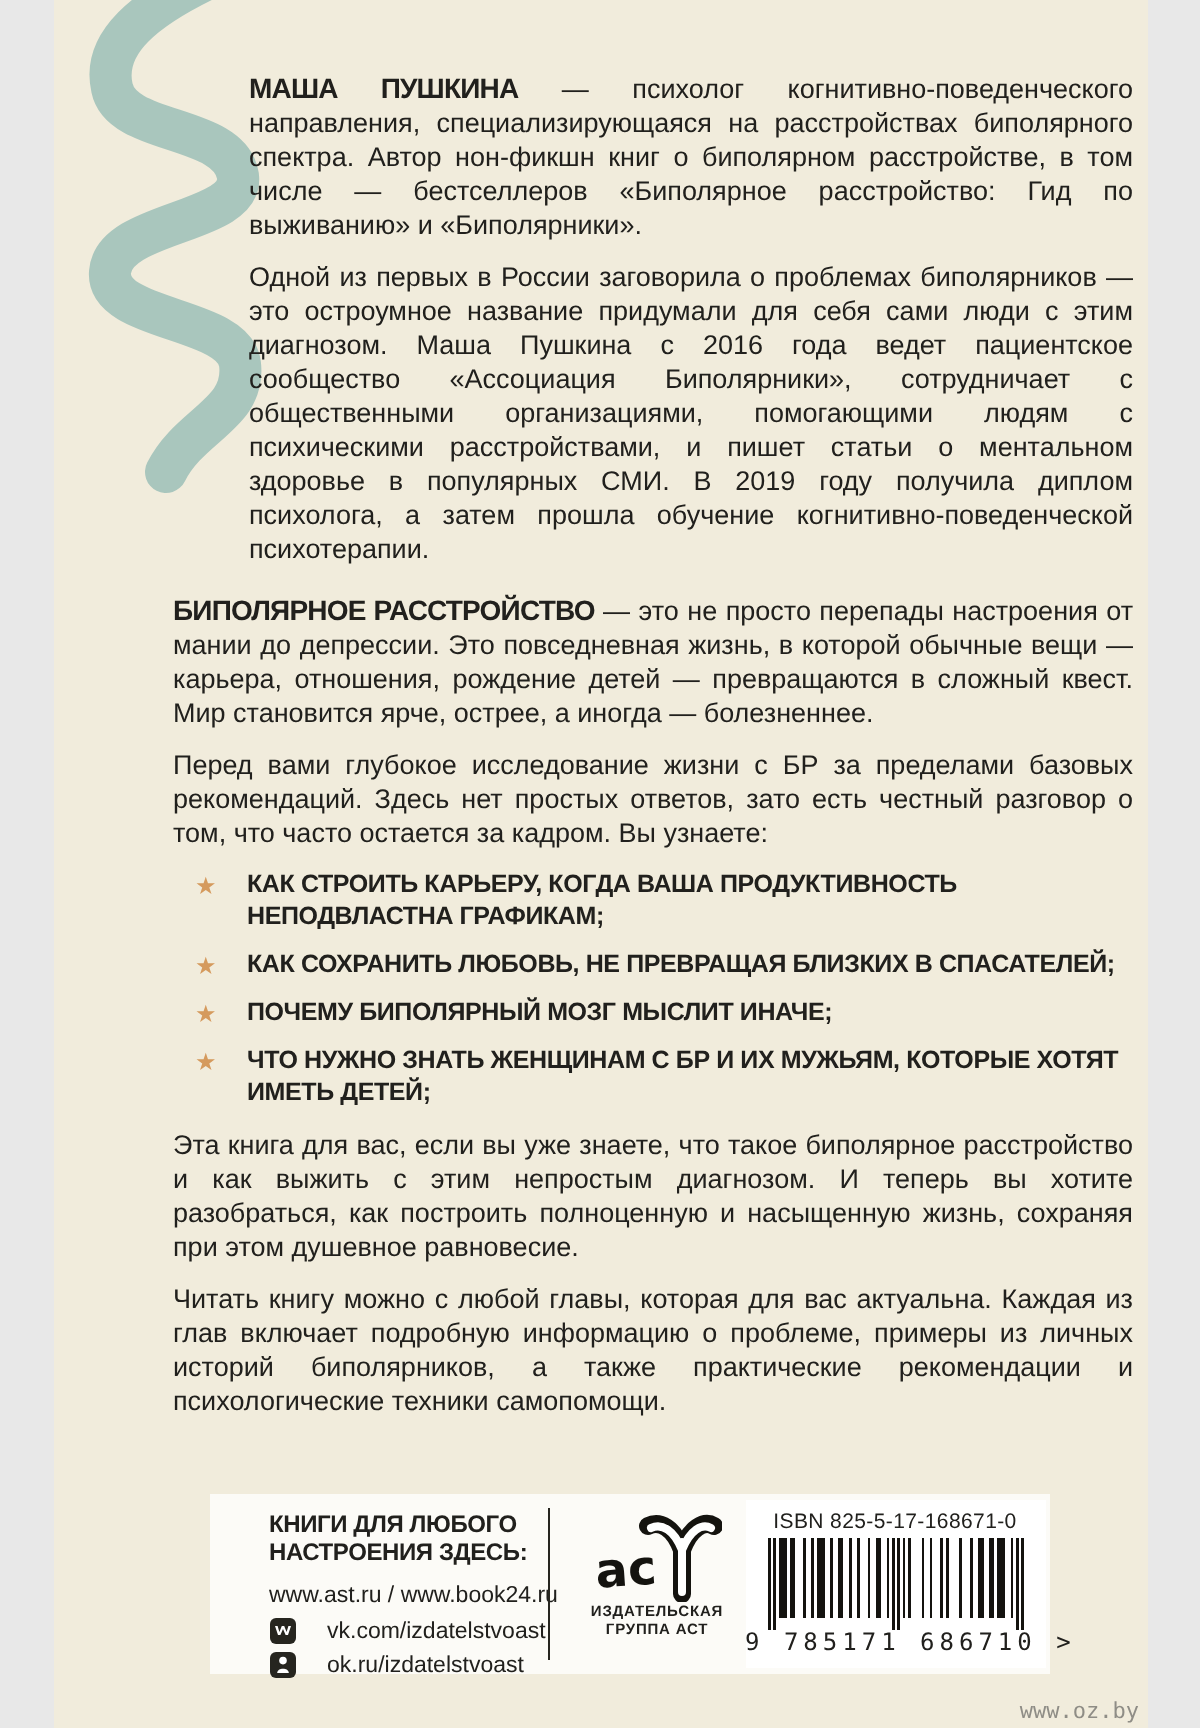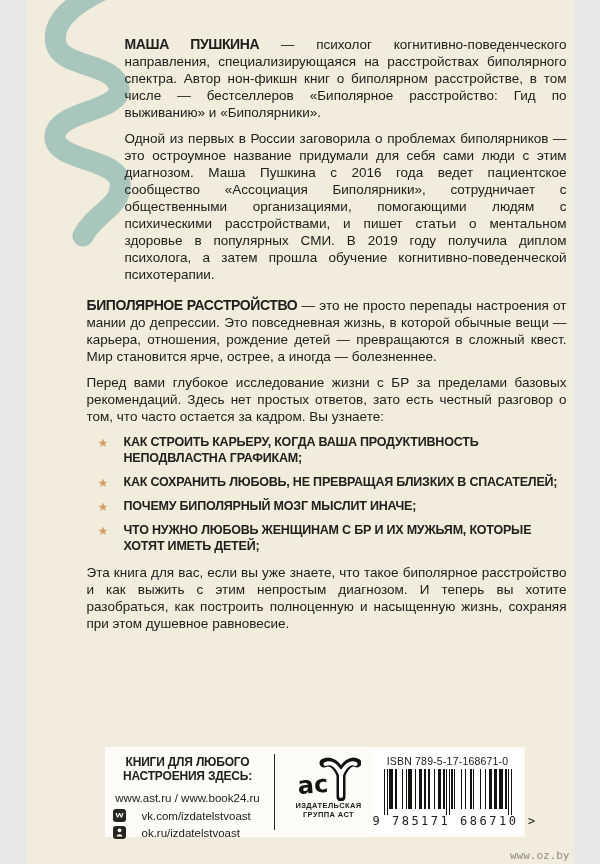--- a/index.html
+++ b/index.html
@@ -16,21 +16,21 @@
   .lead{font-weight:700;letter-spacing:-0.4px;font-size:14px;}
   ul.bullets{list-style:none;margin:2px 0 10px;padding:0;}
   ul.bullets li{
     position:relative;padding-left:37px;margin-bottom:8px;
     font-weight:700;font-size:12.5px;line-height:16px;letter-spacing:-0.2px;
     text-align:left;
   }
   .star{position:absolute;left:11px;top:1px;color:#d59a5d;font-size:12px;font-weight:400;}
   .star::before{content:"★";}
   .footer-panel{position:absolute;left:78px;top:747px;width:420px;height:90px;background:#fcfbf7;}
-  .promo{position:absolute;left:8px;top:9px;width:150px;text-align:center;}
+  .promo{position:absolute;left:30px;top:9px;width:150px;}
   .promo-bold div{font-weight:700;font-size:12px;line-height:13.5px;letter-spacing:-0.2px;}
   .sites{margin-top:8px;font-size:11.5px;line-height:14px;}
   .social-row{display:flex;align-items:center;gap:16px;margin-top:4px;}
   .social-row svg{flex:0 0 auto;display:block;}
   .social-row span{font-size:11.5px;}
   .divider{position:absolute;left:169px;top:7px;width:1.5px;height:76px;background:#26251f;}
   .logo{position:absolute;left:183px;top:4px;width:82px;text-align:center;}
   .logo svg{display:block;margin:0 auto;}
   .pub{font-weight:700;font-size:7.5px;line-height:9px;letter-spacing:0.4px;}
   .barcode{position:absolute;left:268px;top:3px;width:150px;height:84px;background:#ffffff;text-align:center;}
@@ -55,24 +55,25 @@
     <p class="indent"><span class="lead">МАША ПУШКИНА</span><span> — психолог когнитивно-поведенческого направления, специализирующаяся на расстройствах биполярного спектра. Автор нон-фикшн книг о биполярном расстройстве, в том числе — бестселлеров «Биполярное расстройство: Гид по выживанию» и «Биполярники».</span></p>
     <p class="indent">Одной из первых в России заговорила о проблемах биполярников — это остроумное название придумали для себя сами люди с этим диагнозом. Маша Пушкина с 2016 года ведет пациентское сообщество «Ассоциация Биполярники», сотрудничает с общественными организациями, помогающими людям с психическими расстройствами, и пишет статьи о ментальном здоровье в популярных СМИ. В 2019 году получила диплом психолога, а затем прошла обучение когнитивно-поведенческой психотерапии.</p>
 
     <p class="section"><span class="lead">БИПОЛЯРНОЕ РАССТРОЙСТВО</span><span> — это не просто перепады настроения от мании до депрессии. Это повседневная жизнь, в которой обычные вещи — карьера, отношения, рождение детей — превращаются в сложный квест. Мир становится ярче, острее, а иногда — болезненнее.</span></p>
     <p>Перед вами глубокое исследование жизни с БР за пределами базовых рекомендаций. Здесь нет простых ответов, зато есть честный разговор о том, что часто остается за кадром. Вы узнаете:</p>
 
     <ul class="bullets">
       <li><span class="star"></span><span>КАК СТРОИТЬ КАРЬЕРУ, КОГДА ВАША ПРОДУКТИВНОСТЬ НЕПОДВЛАСТНА ГРАФИКАМ;</span></li>
       <li><span class="star"></span><span>КАК СОХРАНИТЬ ЛЮБОВЬ, НЕ ПРЕВРАЩАЯ БЛИЗКИХ В СПАСАТЕЛЕЙ;</span></li>
       <li><span class="star"></span><span>ПОЧЕМУ БИПОЛЯРНЫЙ МОЗГ МЫСЛИТ ИНАЧЕ;</span></li>
-      <li><span class="star"></span><span>ЧТО НУЖНО ЛЮБОВЬ ЖЕНЩИНАМ С БР И ИХ МУЖЬЯМ, КОТОРЫЕ ХОТЯТ ИМЕТЬ ДЕТЕЙ;</span></li>
+      <li><span class="star"></span><span>ЧТО НУЖНО ЗНАТЬ ЖЕНЩИНАМ С БР И ИХ МУЖЬЯМ, КОТОРЫЕ ХОТЯТ ИМЕТЬ ДЕТЕЙ;</span></li>
     </ul>
 
     <p>Эта книга для вас, если вы уже знаете, что такое биполярное расстройство и как выжить с этим непростым диагнозом. И теперь вы хотите разобраться, как построить полноценную и насыщенную жизнь, сохраняя при этом душевное равновесие.</p>
+    <p>Читать книгу можно с любой главы, которая для вас актуальна. Каждая из глав включает подробную информацию о проблеме, примеры из личных историй биполярников, а также практические рекомендации и психологические техники самопомощи.</p>
   </div>
 
   <div class="footer-panel">
 
     <div class="promo">
       <div class="promo-bold">
         <div>КНИГИ ДЛЯ ЛЮБОГО</div>
         <div>НАСТРОЕНИЯ ЗДЕСЬ:</div>
       </div>
       <div class="sites">www.ast.ru / www.book24.ru</div>
@@ -99,21 +100,21 @@
       <svg width="64" height="50" viewBox="0 0 64 50">
         <path d="M44,46 L44,20 M44,24 C40,13 33,9 27,12 M44,24 C48,13 55,9 60,12" fill="none" stroke="#14130f" stroke-width="9" stroke-linecap="round" stroke-linejoin="round"></path>
         <path d="M44,45 L44,20 M44,24 C40,14 34,10.5 28.5,13 M44,24 C48,14 54,10.5 58.5,13" fill="none" stroke="#ffffff" stroke-width="4" stroke-linecap="round" stroke-linejoin="round"></path>
         <text x="1" y="42" font-family="DejaVu Sans, sans-serif" font-weight="bold" font-size="24" fill="#14130f" transform="rotate(-4 14 38)">ас</text>
       </svg>
       <div class="pub">ИЗДАТЕЛЬСКАЯ</div>
       <div class="pub">ГРУППА АСТ</div>
     </div>
 
     <div class="barcode">
-      <div class="isbn">ISBN 789-5-17-168671-0</div>
+      <div class="isbn">ISBN 825-5-17-168671-0</div>
       <svg id="barcode-svg" width="128" height="46" viewBox="0 0 95 46" preserveAspectRatio="none">
           <rect x="0" y="0" width="1" height="46" fill="#14130f"></rect>
           <rect x="2" y="0" width="1" height="46" fill="#14130f"></rect>
           <rect x="4" y="0" width="1" height="40" fill="#14130f"></rect>
           <rect x="5" y="0" width="1" height="40" fill="#14130f"></rect>
           <rect x="6" y="0" width="1" height="40" fill="#14130f"></rect>
           <rect x="8" y="0" width="1" height="40" fill="#14130f"></rect>
           <rect x="9" y="0" width="1" height="40" fill="#14130f"></rect>
           <rect x="13" y="0" width="1" height="40" fill="#14130f"></rect>
           <rect x="16" y="0" width="1" height="40" fill="#14130f"></rect>

